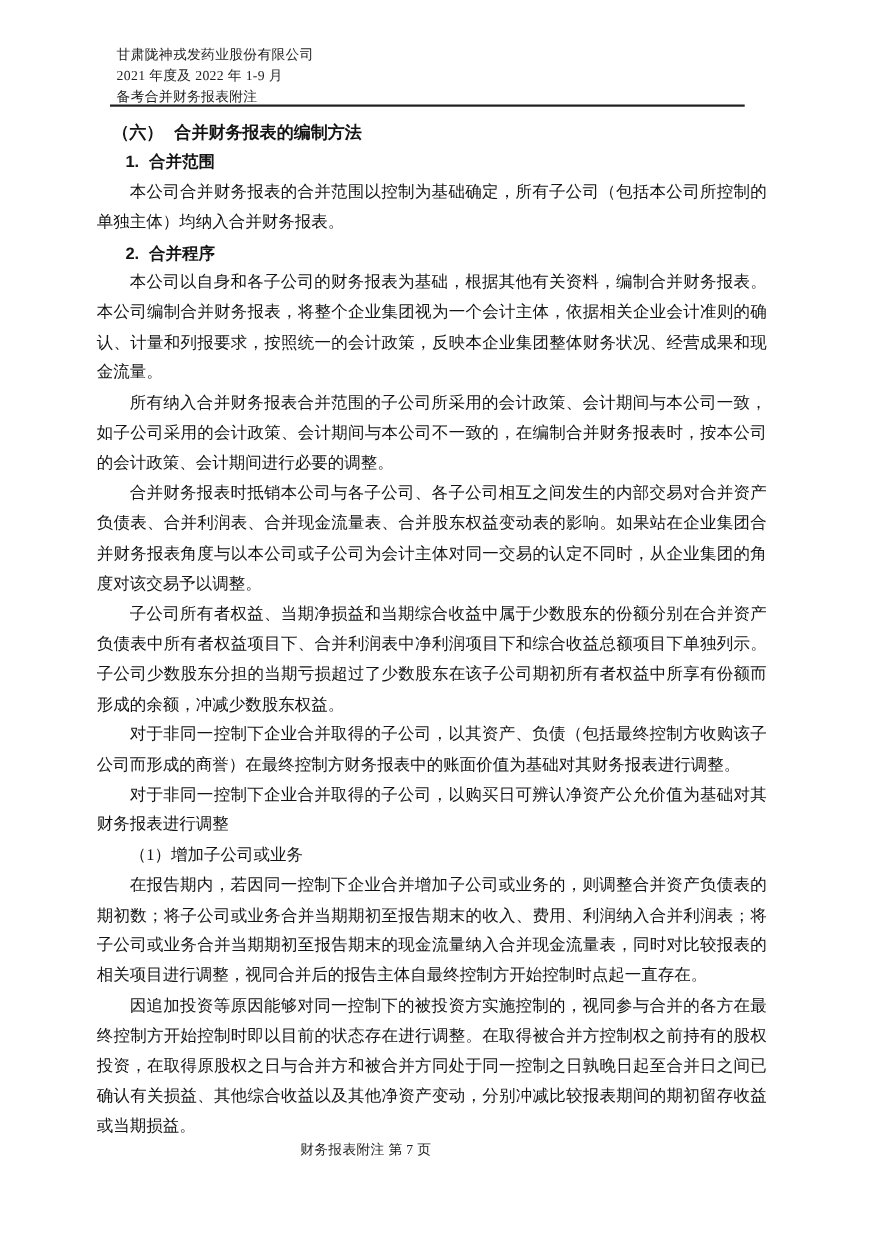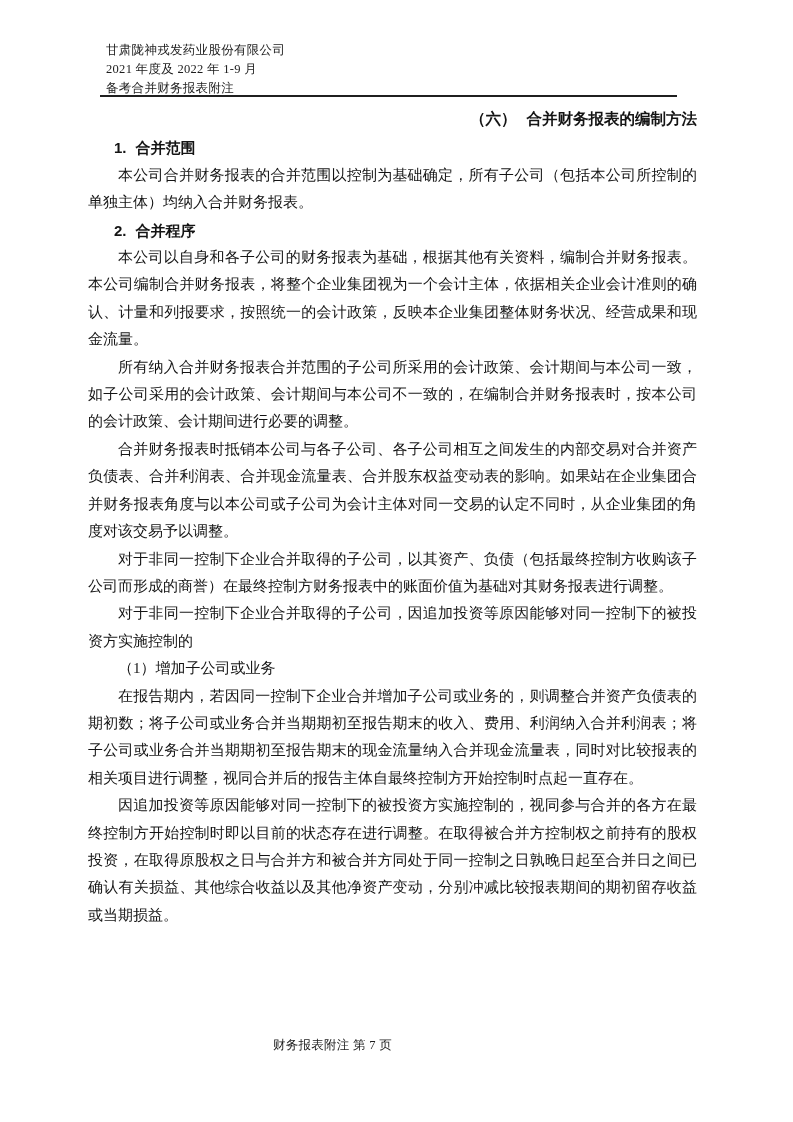--- a/index.html
+++ b/index.html
@@ -44,25 +44,25 @@
     font-size: 15px;
     line-height: 27.4px;
     text-align: justify;
     color: #141414;
   }
   .content p {
     margin: 0;
     text-indent: 2em;
   }
   .sec-heading {
-    font-family: Liberation Mono, monospace;
+    font-family: Liberation Serif, serif;
     font-weight: bold;
     font-size: 15.5px;
     padding-left: 14px;
-    text-align: right;
+    text-align: left;
   }
   .sec-heading .sec-num { margin-right: 10px; }
   .sub-heading {
     font-family: "Liberation Sans", sans-serif;
     font-weight: bold;
     font-size: 15px;
     padding-left: 26px;
     text-align: left;
   }
   .sub-heading .sub-num { margin-right: 9px; }
@@ -103,22 +103,23 @@
 
     <p>本公司合并财务报表的合并范围以控制为基础确定，所有子公司（包括本公司所控制的单独主体）均纳入合并财务报表。</p>
 
     <div class="sub-heading">
       <span class="sub-num">2.</span><span>合并程序</span>
     </div>
 
     <p>本公司以自身和各子公司的财务报表为基础，根据其他有关资料，编制合并财务报表。本公司编制合并财务报表，将整个企业集团视为一个会计主体，依据相关企业会计准则的确认、计量和列报要求，按照统一的会计政策，反映本企业集团整体财务状况、经营成果和现金流量。</p>
     <p>所有纳入合并财务报表合并范围的子公司所采用的会计政策、会计期间与本公司一致，如子公司采用的会计政策、会计期间与本公司不一致的，在编制合并财务报表时，按本公司的会计政策、会计期间进行必要的调整。</p>
     <p>合并财务报表时抵销本公司与各子公司、各子公司相互之间发生的内部交易对合并资产负债表、合并利润表、合并现金流量表、合并股东权益变动表的影响。如果站在企业集团合并财务报表角度与以本公司或子公司为会计主体对同一交易的认定不同时，从企业集团的角度对该交易予以调整。</p>
+    <p>子公司所有者权益、当期净损益和当期综合收益中属于少数股东的份额分别在合并资产负债表中所有者权益项目下、合并利润表中净利润项目下和综合收益总额项目下单独列示。子公司少数股东分担的当期亏损超过了少数股东在该子公司期初所有者权益中所享有份额而形成的余额，冲减少数股东权益。</p>
     <p>对于非同一控制下企业合并取得的子公司，以其资产、负债（包括最终控制方收购该子公司而形成的商誉）在最终控制方财务报表中的账面价值为基础对其财务报表进行调整。</p>
-    <p>对于非同一控制下企业合并取得的子公司，因追加投资等原因能够对同一控制下的被投资方实施控制的</p>
+    <p>对于非同一控制下企业合并取得的子公司，以购买日可辨认净资产公允价值为基础对其财务报表进行调整</p>
 
     <p>（1）增加子公司或业务</p>
 
     <p>在报告期内，若因同一控制下企业合并增加子公司或业务的，则调整合并资产负债表的期初数；将子公司或业务合并当期期初至报告期末的收入、费用、利润纳入合并利润表；将子公司或业务合并当期期初至报告期末的现金流量纳入合并现金流量表，同时对比较报表的相关项目进行调整，视同合并后的报告主体自最终控制方开始控制时点起一直存在。</p>
     <p>因追加投资等原因能够对同一控制下的被投资方实施控制的，视同参与合并的各方在最终控制方开始控制时即以目前的状态存在进行调整。在取得被合并方控制权之前持有的股权投资，在取得原股权之日与合并方和被合并方同处于同一控制之日孰晚日起至合并日之间已确认有关损益、其他综合收益以及其他净资产变动，分别冲减比较报表期间的期初留存收益或当期损益。</p>
 
   </div>
 
   <div class="page-footer">财务报表附注 第 7 页</div>
 

